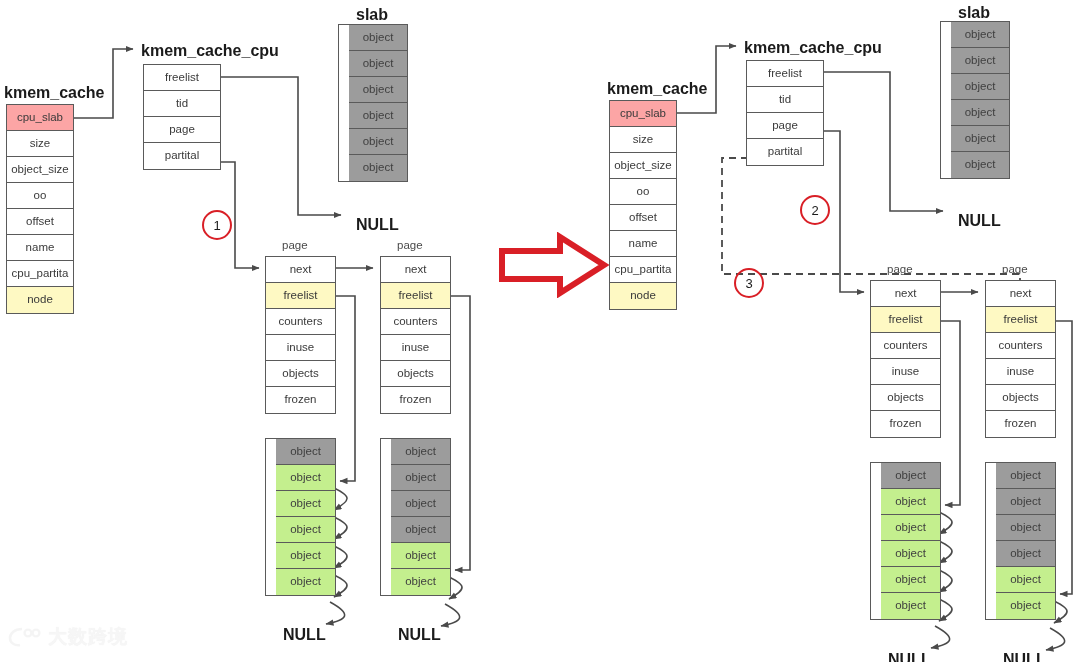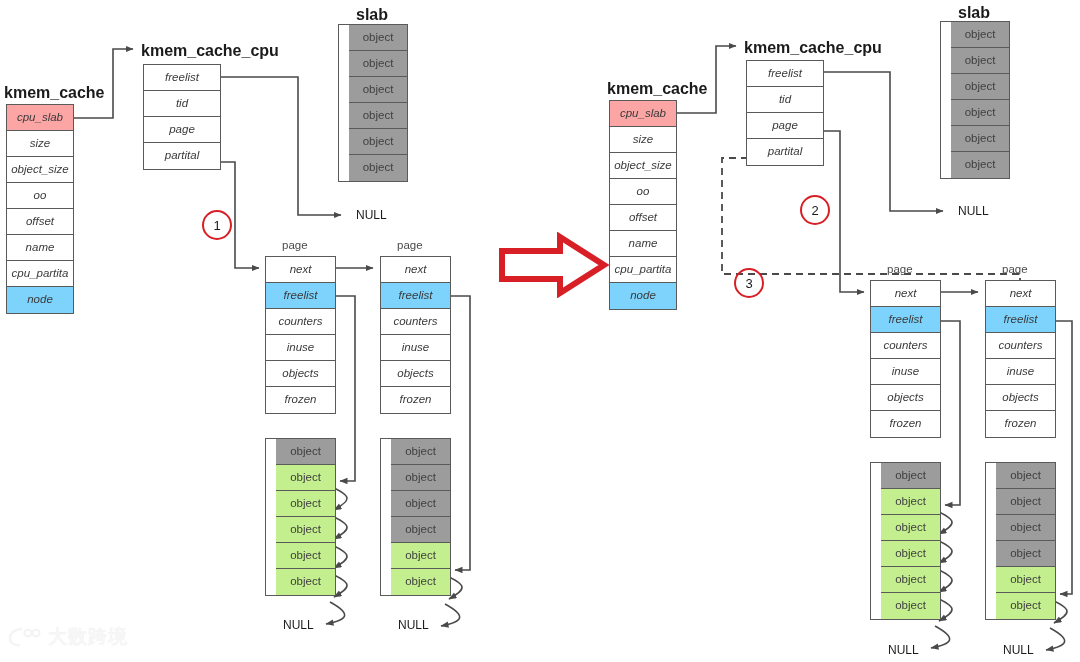--- a/index.html
+++ b/index.html
@@ -2,32 +2,32 @@
 <html><head>
 <meta charset="utf-8">
 <style>
   html,body{margin:0;padding:0;background:#ffffff;}
   body{width:1080px;height:662px;position:relative;overflow:hidden;
        font-family:"Liberation Sans","DejaVu Sans",sans-serif;}
   .stage{position:absolute;left:0;top:0;width:1080px;height:662px;}
   svg.wires{position:absolute;left:0;top:0;width:1080px;height:662px;pointer-events:none;}
 
   
-  .struct{position:absolute;border:1.4px solid #5a5a5a;box-sizing:border-box;background:#fff;font-style:italic;}
+  .struct{position:absolute;border:1.4px solid #5a5a5a;box-sizing:border-box;background:#fff;}
   .row{height:26px;line-height:24px;text-align:center;font-size:11.5px;color:#3a3a3a;
        border-bottom:1.4px solid #5a5a5a;box-sizing:border-box;background:#ffffff;white-space:nowrap;}
   .row:last-child{border-bottom:none;}
   .row.green{background:#fca5a5;}
-  .row.red{background:#7dd3fc;}
+  .row.red{background:#fef9c3;}
   .row.grey{background:#9c9c9c;color:#3f3f3f;}
   .row.lgreen{background:#c4ef8e;color:#3f3f3f;}
 
   .caption{position:absolute;font-size:16px;color:#1b1b1b;font-weight:bold;white-space:nowrap;}
   .caption.light{font-weight:normal;color:#4a4a4a;font-size:11.5px;}
-  .nulltxt{position:absolute;font-size:12px;font-weight:normal;color:#1b1b1b;}
+  .nulltxt{position:absolute;font-size:16px;font-weight:bold;color:#1b1b1b;margin-top:8px;}
 
   
   .objcol{position:absolute;border:1.4px solid #5a5a5a;box-sizing:border-box;padding-left:10px;}
   .objcol .row{border-bottom:1.4px solid #5a5a5a;}
   .objcol .row:last-child{border-bottom:none;}
 
   
   .badge{position:absolute;width:26px;height:26px;border-radius:50%;
          border:2.6px solid #d91f26;color:#1b1b1b;font-size:13px;
          display:flex;align-items:center;justify-content:center;background:transparent;}

